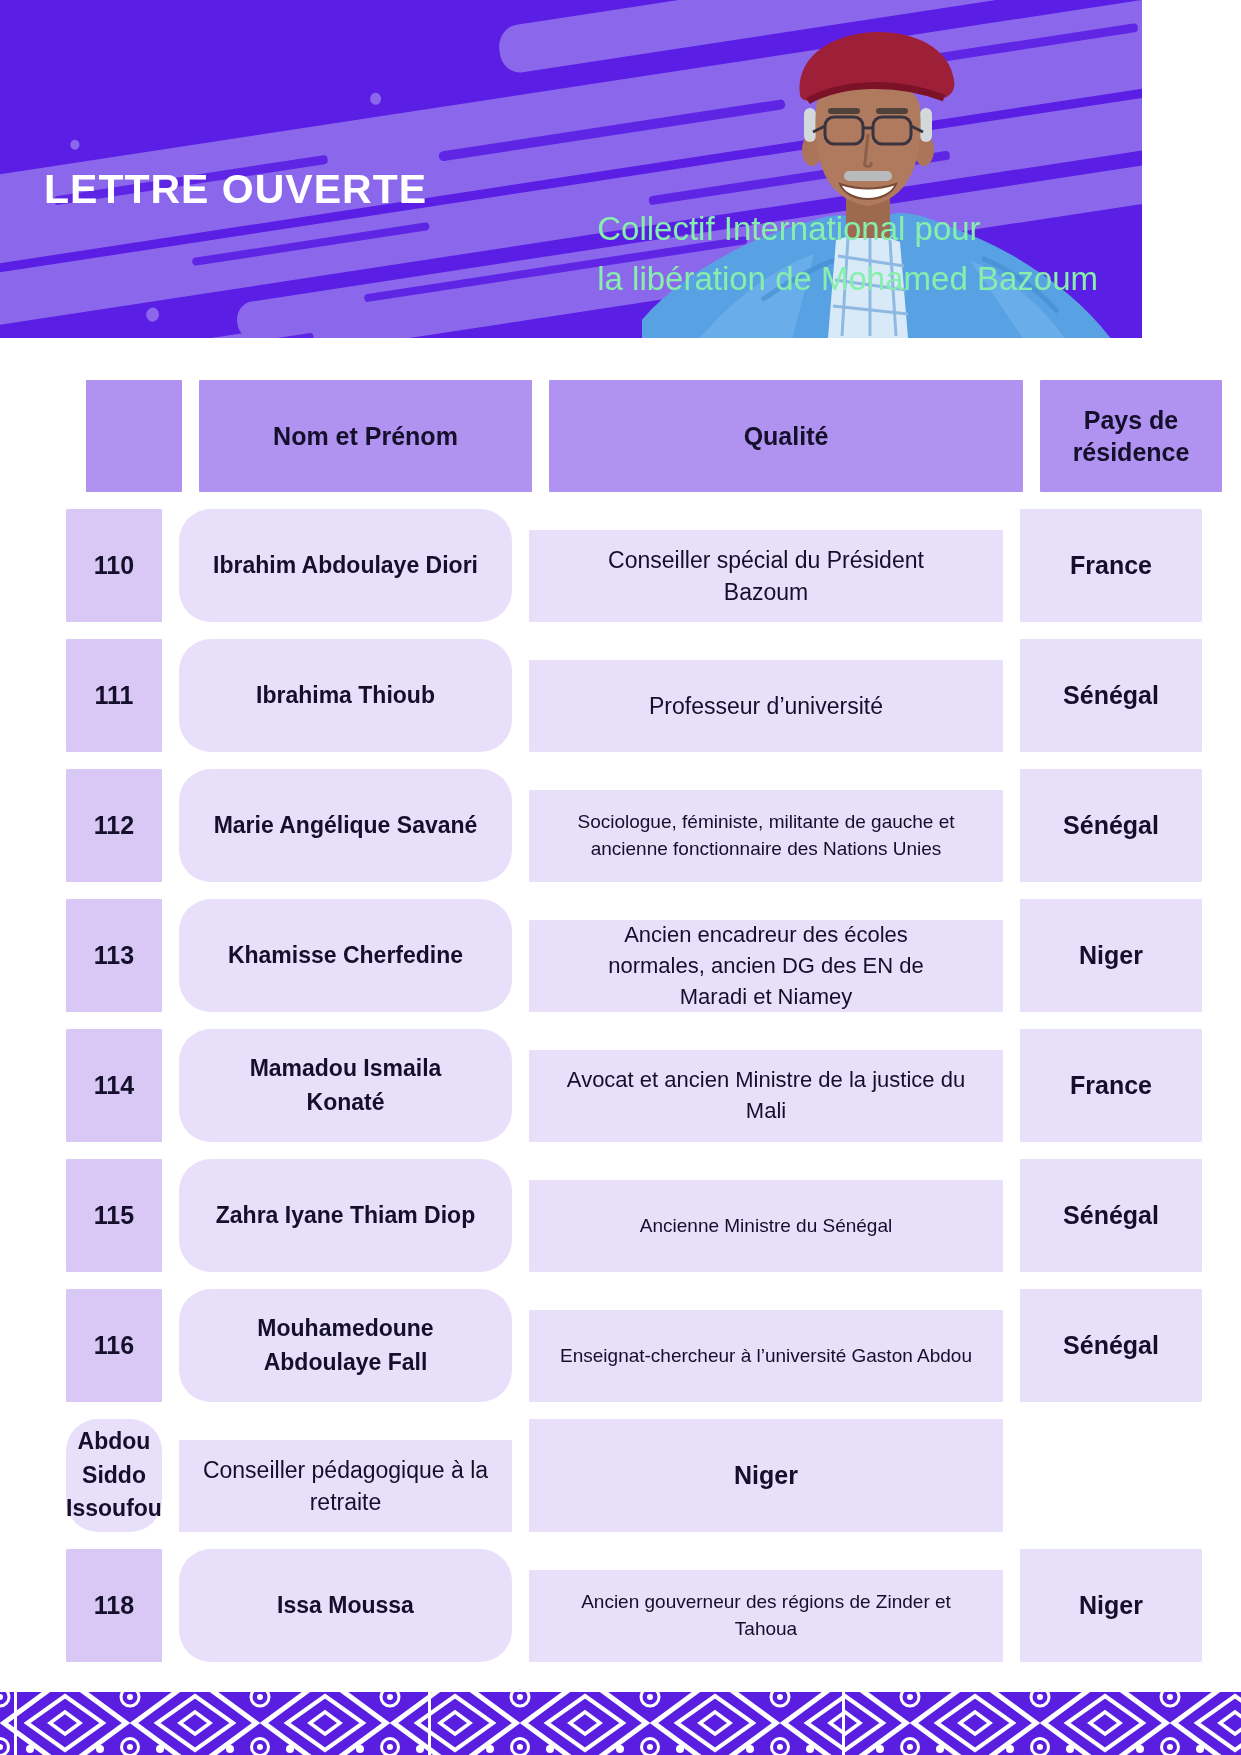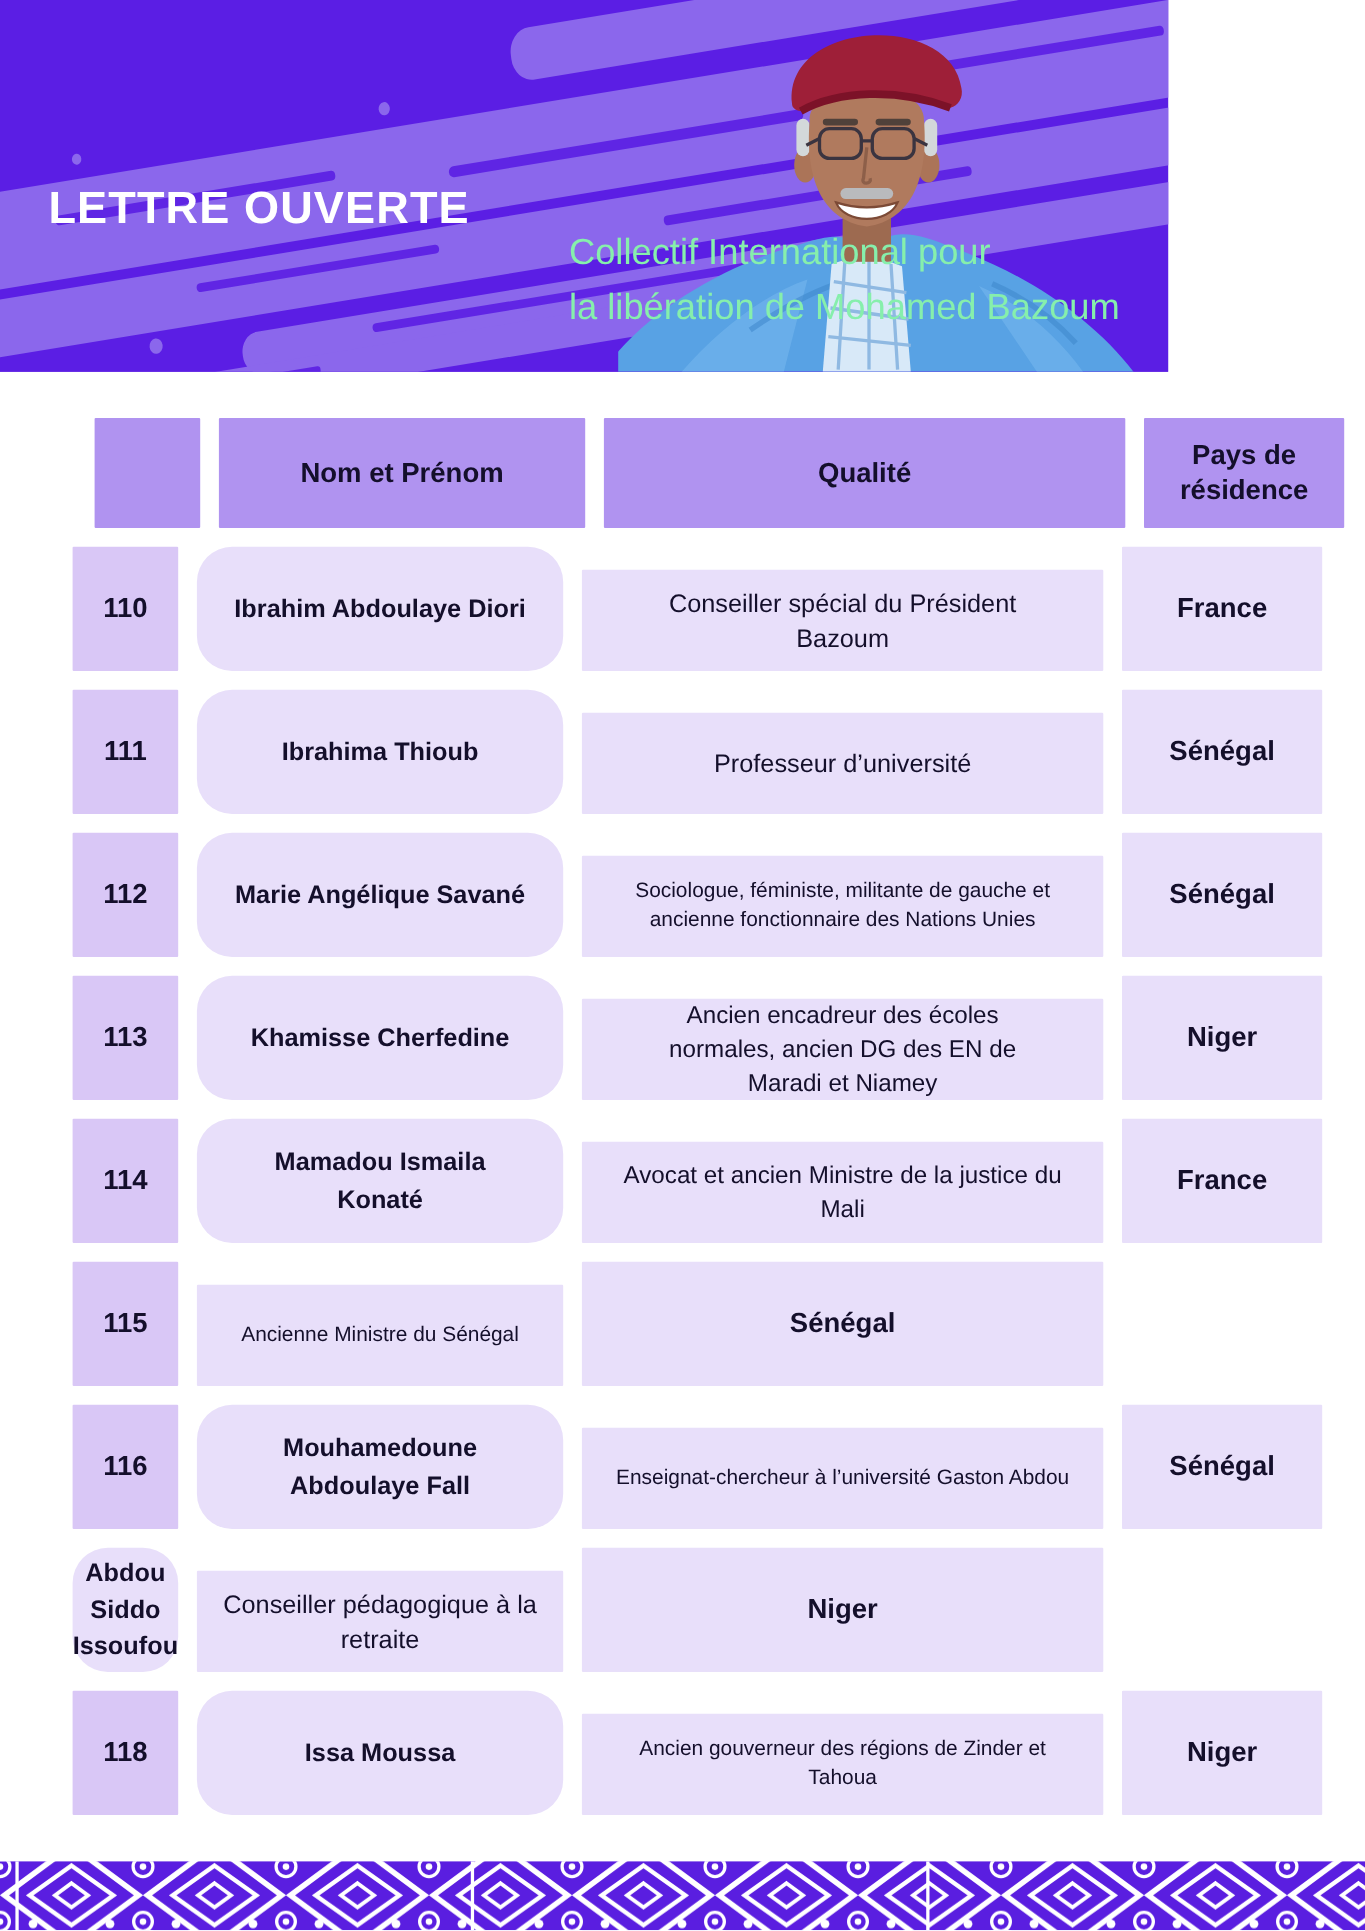--- a/index.html
+++ b/index.html
@@ -1,32 +1,32 @@
 <!DOCTYPE html>
 <html><head>
 <meta charset="utf-8">
 <style>
   html,body{margin:0;padding:0;background:#ffffff;}
   .page{position:relative;width:1241px;height:1755px;background:#ffffff;overflow:hidden;
         font-family:"Liberation Sans","DejaVu Sans",sans-serif;color:#140f2b;}
 
   
-  .banner{position:absolute;left:0;top:0;width:1062px;height:338px;background:#5b1ee4;overflow:hidden;}
+  .banner{position:absolute;left:0;top:0;width:1142px;height:338px;background:#5b1ee4;overflow:hidden;}
   .banner svg.brush{position:absolute;left:0;top:0;width:100%;height:100%;}
   .portrait{position:absolute;right:28px;bottom:0;width:472px;height:338px;}
   .banner-title{position:absolute;left:44px;top:166px;margin:0;font-size:41px;font-weight:800;
                 letter-spacing:1px;color:#ffffff;z-index:3;}
   .banner-org{position:absolute;right:44px;top:204px;color:#86efac;
               font-size:33px;font-weight:500;line-height:1.5;z-index:3;}
 
   
   .tbl{position:absolute;left:66px;top:380px;width:1140px;}
   .trow{display:grid;grid-template-columns:96px 333px 474px 182px;column-gap:17px;
         height:113px;margin-bottom:17px;}
-  .trow.thead{height:100px;padding-left:20px;}
+  .trow.thead{height:112px;padding-left:20px;}
   .cell{display:flex;align-items:center;justify-content:center;text-align:center;
         background:#e8dffa;border-radius:1px;}
   .thead .cell{background:#b093f0;font-weight:800;font-size:25px;line-height:1.3;}
   .c-idx{background:#d9c7f6;font-weight:600;font-size:25px;}
   .c-name{font-weight:600;font-size:23px;padding:0 34px;line-height:1.45;border-radius:32px;}
   .c-role{font-weight:500;padding:0 20px;line-height:1.4;margin-top:21px;}
   .c-country{font-weight:600;font-size:25px;}
   .role-lg{font-size:23px;}
   .role-md{font-size:22px;}
   .role-sm{font-size:19px;}
@@ -178,20 +178,23 @@
           <span>Mamadou Ismaila Konaté</span>
         </div>
       <div class="cell c-role role-md">
           <span>Avocat et ancien Ministre de la justice du Mali</span>
         </div>
       <div class="cell c-country">France</div>
     </div>
 
     <div class="trow">
       <div class="cell c-idx">115</div>
+      <div class="cell c-name">
+          <span>Zahra Iyane Thiam Diop</span>
+        </div>
       <div class="cell c-role role-sm">
           <span>Ancienne Ministre du Sénégal</span>
         </div>
       <div class="cell c-country">Sénégal</div>
     </div>
 
     <div class="trow">
       <div class="cell c-idx">116</div>
       <div class="cell c-name mw180">
           <span>Mouhamedoune Abdoulaye Fall</span>

